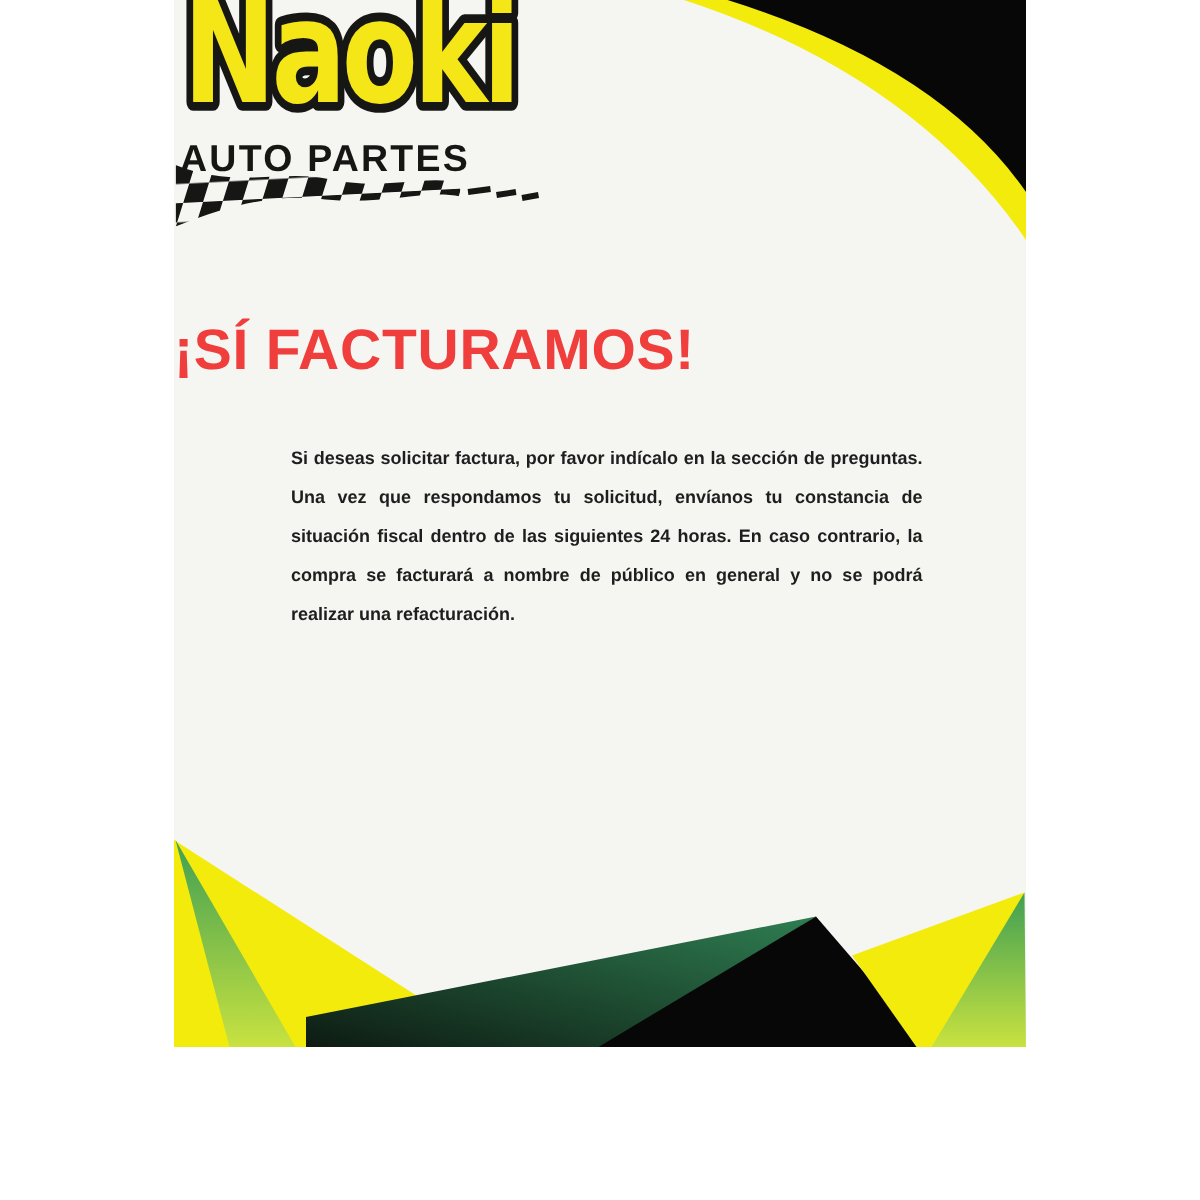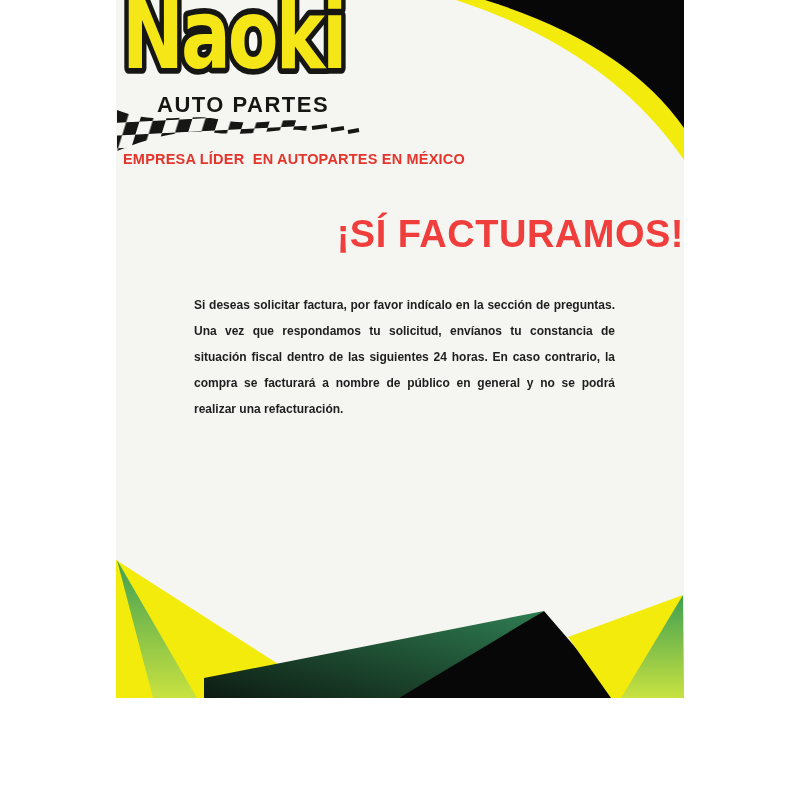--- a/index.html
+++ b/index.html
@@ -49,43 +49,42 @@
   }
   .logo-svg text{
     font-family:"DejaVu Sans", sans-serif;
     font-weight:bold;
     letter-spacing:-3px;
   }
   .logo-subtext{
     position:absolute; top:92px; left:4px;
     font-family:"Liberation Sans", sans-serif;
     font-weight:bold;
-    font-size:22px;
+    font-size:25px;
     letter-spacing:1.5px;
     color:var(--ink-black);
     white-space:nowrap;
-    margin-left:37px;
   }
   .flag-svg{
     position:absolute; top:110px; left:1px;
     width:244px; height:42px;
     display:block;
   }
   .brand-tagline{
     position:absolute; top:151px; left:7px;
     font-size:14.5px;
     font-weight:bold;
     color:var(--tagline-red);
     white-space:pre;
     letter-spacing:0.2px;
   }
   .invoice-heading{
     position:absolute; top:213px; left:0;
     width:100%;
-    text-align:right;
+    text-align:left;
     font-size:38px;
     font-weight:bold;
     letter-spacing:0.5px;
     color:var(--heading-red);
     white-space:nowrap;
   }
   .invoice-paragraph{
     position:absolute; top:292px; left:78px;
     width:421px;
     font-size:12px;
@@ -125,21 +124,20 @@
           <rect x="13" y="13" width="13" height="13" fill="#161614" style="fill:var(--ink-black)"></rect>
         </pattern>
         <clipPath id="flagShape">
           <path d="M0,0 C40,16 70,3 100,9 C140,18 165,6 190,12 L190,21 C165,16 140,27 100,23 C70,19 40,25 0,41 Z"></path>
         </clipPath>
       </defs>
       <rect x="0" y="0" width="190" height="42" fill="url(#chk)" clip-path="url(#flagShape)"></rect>
       <path d="M195,18 l15,-2 M214,20 l13,-2 M231,22 l11,-2" stroke="#161614" style="stroke:var(--ink-black)" stroke-width="4" fill="none"></path>
     </svg>
 
-    <div class="brand-tagline">EMPRESA LÍDER  EN AUTOPARTES EN MÉXICO</div>
   </div>
 
   <div class="invoice-heading">¡SÍ FACTURAMOS!</div>
 
   <p class="invoice-paragraph">Si deseas solicitar factura, por favor indícalo en la sección de preguntas. Una vez que respondamos tu solicitud, envíanos tu constancia de situación fiscal dentro de las siguientes 24 horas. En caso contrario, la compra se facturará a nombre de público en general y no se podrá realizar una refacturación.</p>
 
   <svg class="bottom-svg" viewBox="0 0 568 140" preserveAspectRatio="none" aria-hidden="true">
     <defs>
       <linearGradient id="gl" x1="0" y1="0" x2="0" y2="1">
         <stop offset="0" stop-color="#3F9F53" style="stop-color:var(--green-mid)"></stop>

